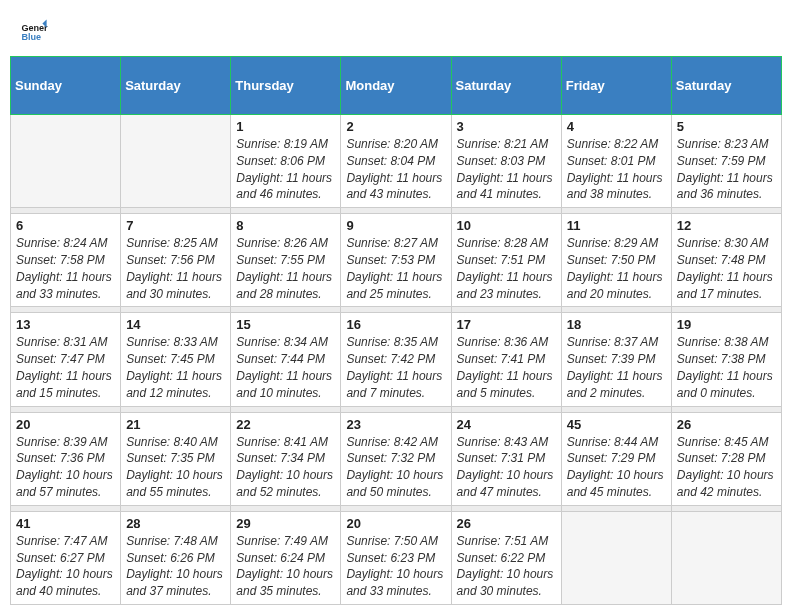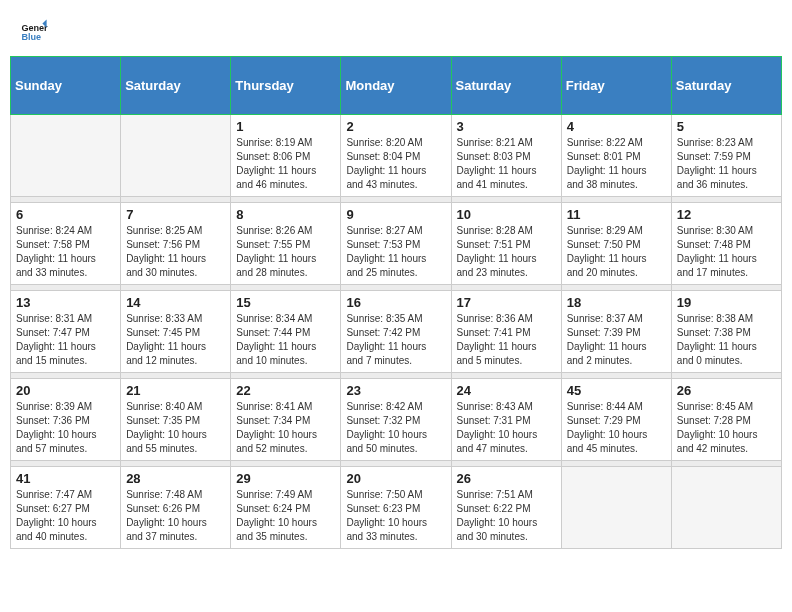--- a/index.html
+++ b/index.html
@@ -65,23 +65,24 @@
       background: #f5f5f5;
     }
     .day-num {
       font-size: 13px;
       font-weight: bold;
       color: #222;
       display: block;
       margin-bottom: 2px;
     }
     .day-info {
-      font-size: 10px;
+      font-size: 12px;
       color: #333;
       line-height: 1.4;
+      font-style: italic;
     }
     .row-separator td {
       background: #ececec;
       height: 6px;
       padding: 0;
       border: 1px solid #ccc;
     }
   </style>
 </head>
 <body>

